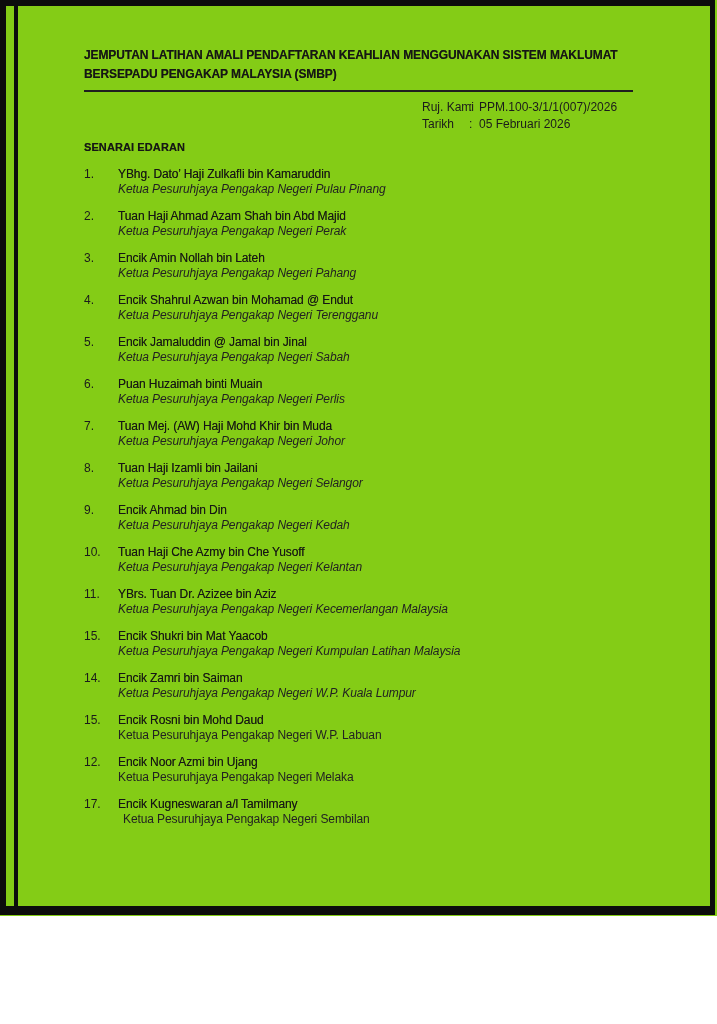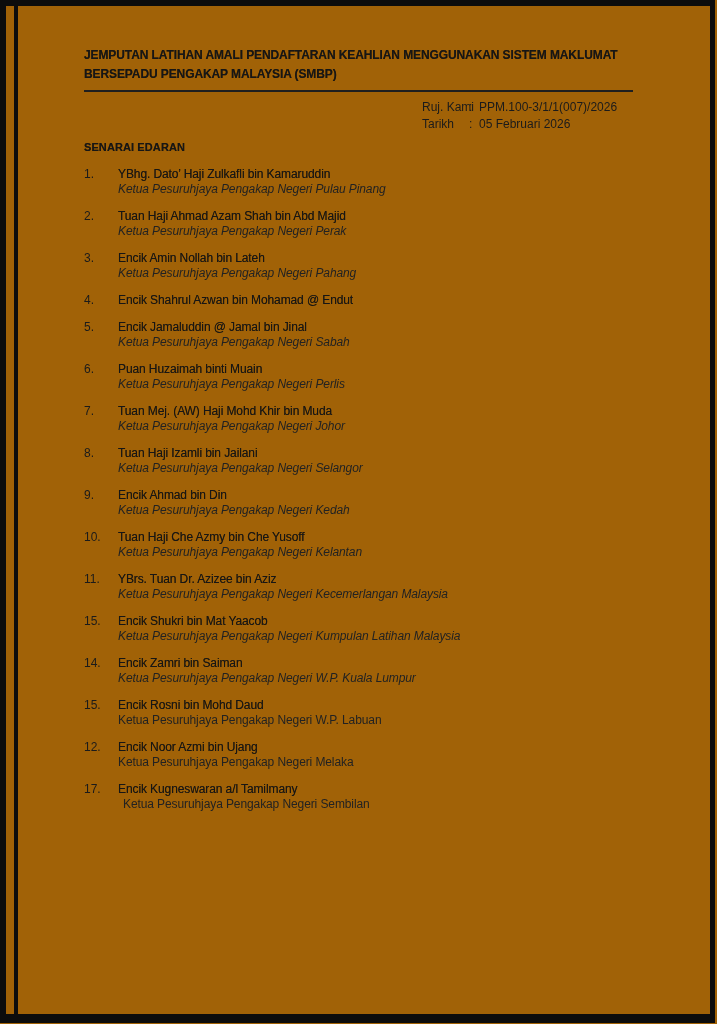--- a/index.html
+++ b/index.html
@@ -8,22 +8,22 @@
     width: 717px;
     height: 1024px;
     background: #ffffff;
     overflow: hidden;
     font-family: "Liberation Sans", sans-serif;
     -webkit-font-smoothing: antialiased;
   }
   .scan-page {
     position: relative;
     width: 717px;
-    height: 1024px;
-    background: #a16207;
+    height: 916px;
+    background: #84cc16;
     color: #1a1a1a;
   }
   
   .frame-outer {
     position: absolute;
     top: 0; left: 0; right: 2px; bottom: 1px;
     border-style: solid;
     border-color: #0c0c0c;
     border-width: 6px 5px 9px 6px;
     pointer-events: none;
@@ -154,20 +154,21 @@
           <span class="num">3.</span>
           <span class="body">
             <span class="name">Encik Amin Nollah bin Lateh</span>
             <span class="role italic">Ketua Pesuruhjaya Pengakap Negeri Pahang</span>
           </span>
         </li>
         <li class="dist-item">
           <span class="num">4.</span>
           <span class="body">
             <span class="name">Encik Shahrul Azwan bin Mohamad @ Endut</span>
+            <span class="role italic">Ketua Pesuruhjaya Pengakap Negeri Terengganu</span>
           </span>
         </li>
         <li class="dist-item">
           <span class="num">5.</span>
           <span class="body">
             <span class="name">Encik Jamaluddin @ Jamal bin Jinal</span>
             <span class="role italic">Ketua Pesuruhjaya Pengakap Negeri Sabah</span>
           </span>
         </li>
         <li class="dist-item">

